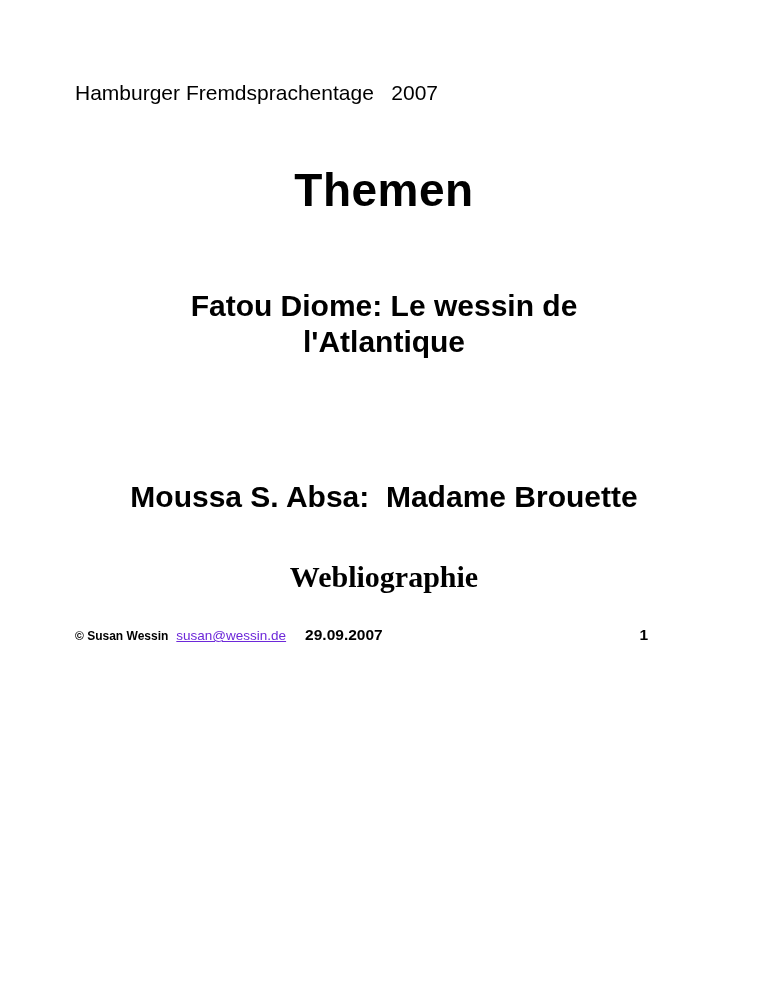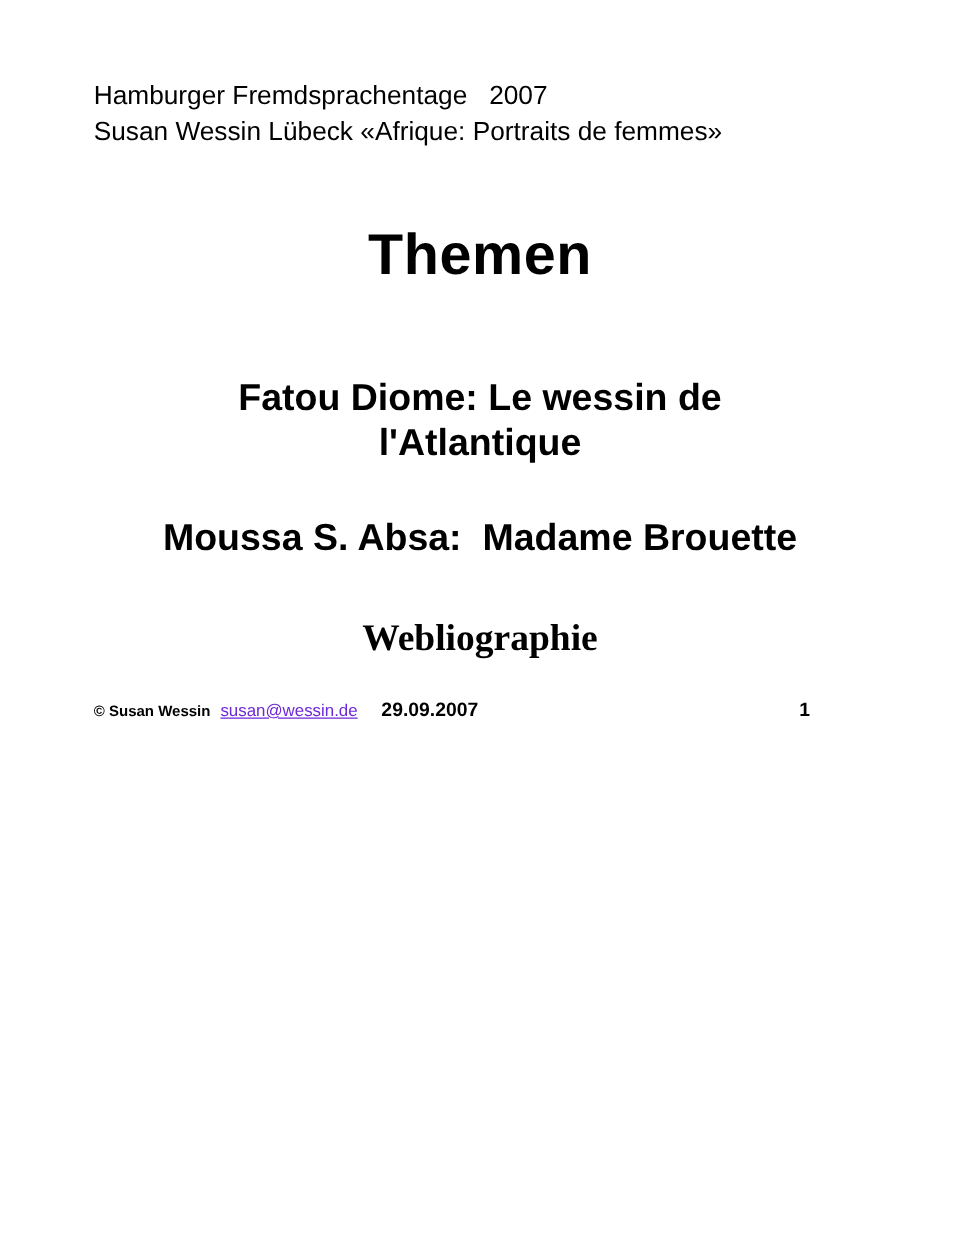--- a/index.html
+++ b/index.html
@@ -5,21 +5,21 @@
   * { margin: 0; padding: 0; box-sizing: border-box; }
   html, body {
     width: 768px; height: 994px;
     background: #ffffff;
     font-family: "Liberation Sans", sans-serif;
     color: #000000;
     overflow: hidden;
   }
   .page {
     width: 768px; height: 908px;
-    padding: 0 75px;
+    padding: 16px 75px;
     position: relative;
   }
   .pre { white-space: pre-wrap; }
 
   header.doc-header {
     padding-top: 62px;
     font-size: 21px;
     line-height: 29px;
     font-weight: 400;
     text-align: left;
@@ -35,21 +35,21 @@
   }
 
   .topic {
     text-align: center;
     font-size: 30px;
     line-height: 36px;
     font-weight: 700;
   }
   .topic-meissa        { margin-top: 50px; }
   .topic-fatou         { margin-top: 79px; }
-  .topic-moussa        { margin-top: 40px; }
+  .topic-moussa        { margin-top: 119px; }
   .topic-calixthe      { margin-top: 86px; }
   .topic-webliographie { margin-top: 44px; font-family: Liberation Serif, serif; }
 
   footer.doc-footer {
     margin-top: 31px;
     display: flex;
     align-items: baseline;
     justify-content: space-between;
   }
   .footer-left { display: flex; align-items: baseline; }
@@ -75,21 +75,20 @@
     margin-right: 45px;
   }
 </style>
 </head>
 <body>
 
 <div class="page">
 
   <header class="doc-header">
     <div class="pre">Hamburger Fremdsprachentage   2007</div>
-    <div class="pre">Susan Wessin Lübeck «Afrique: Portraits de femmes»</div>
   </header>
 
   <h1 class="doc-title">Themen</h1>
 
   <section>
 
 
     <div class="topic topic-fatou">
       <div class="pre">Fatou Diome: Le wessin de</div>
       <div class="pre">l'Atlantique</div>

